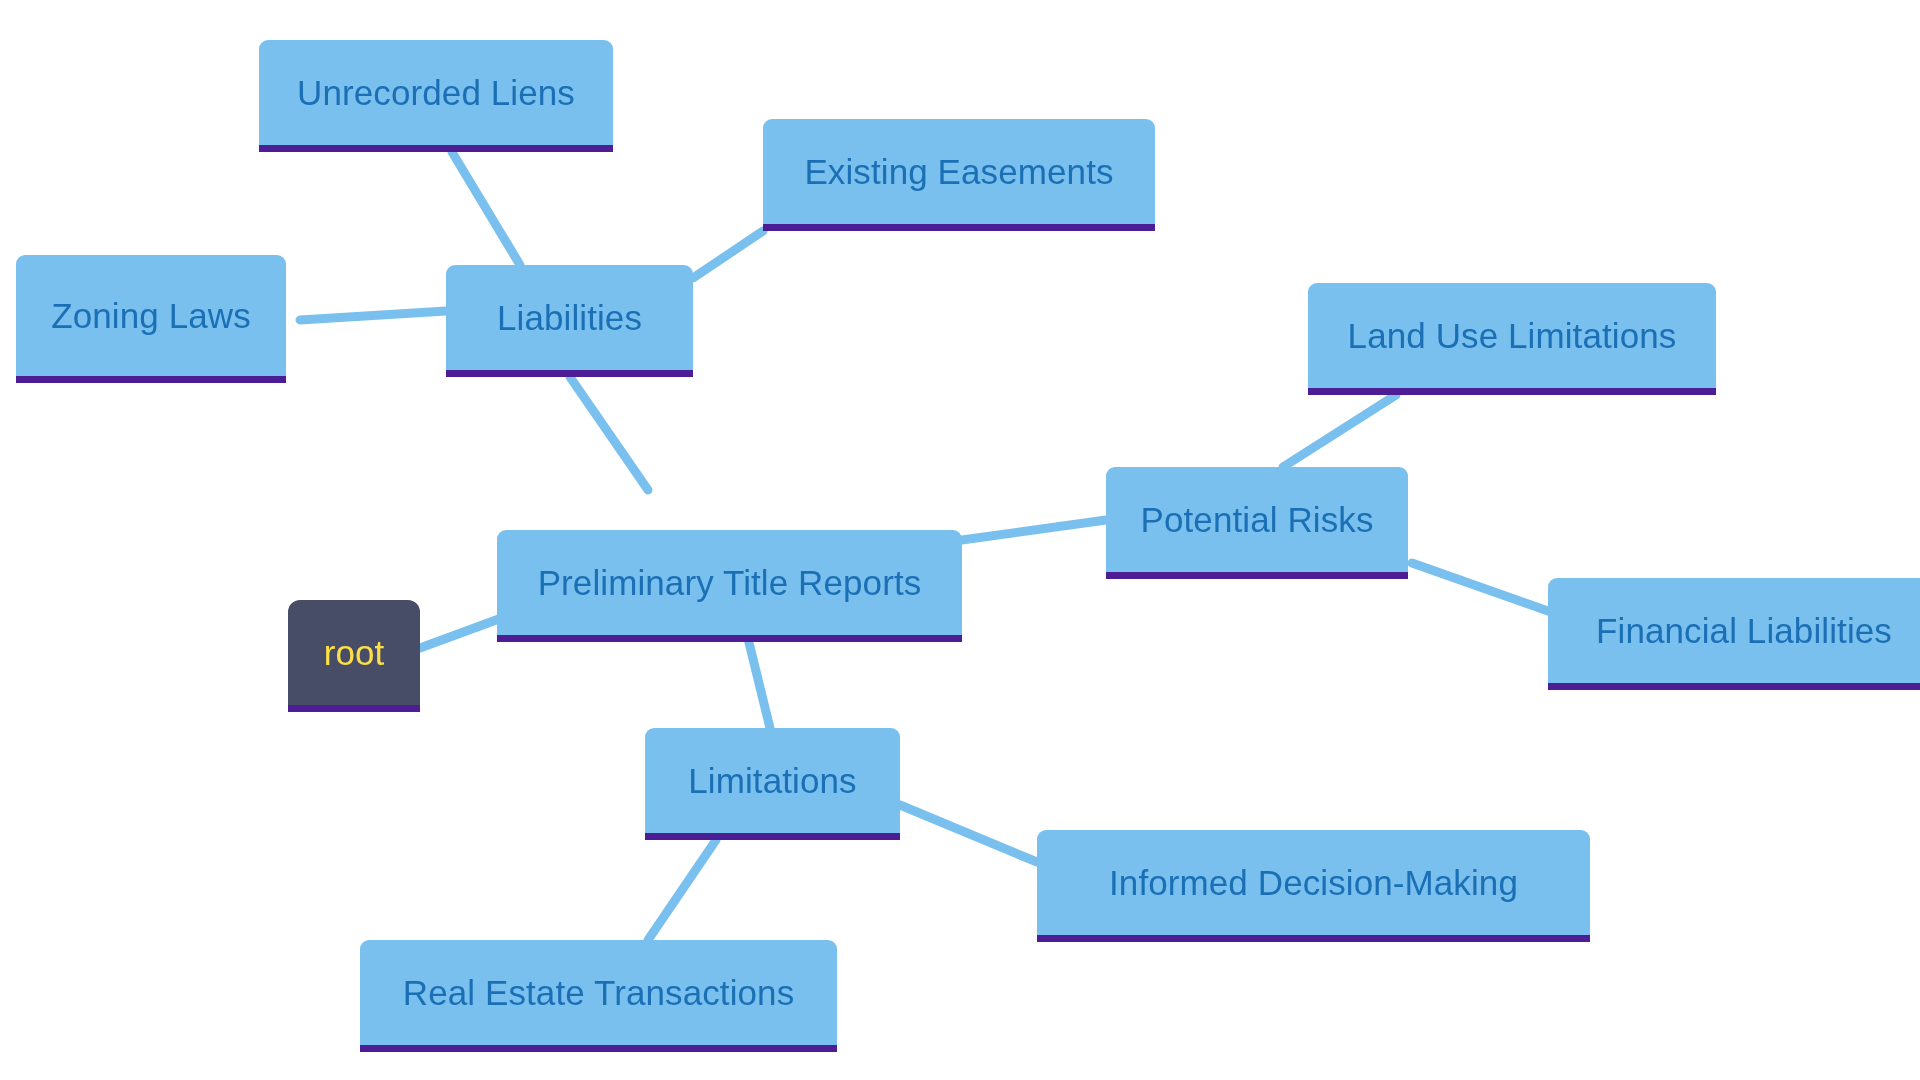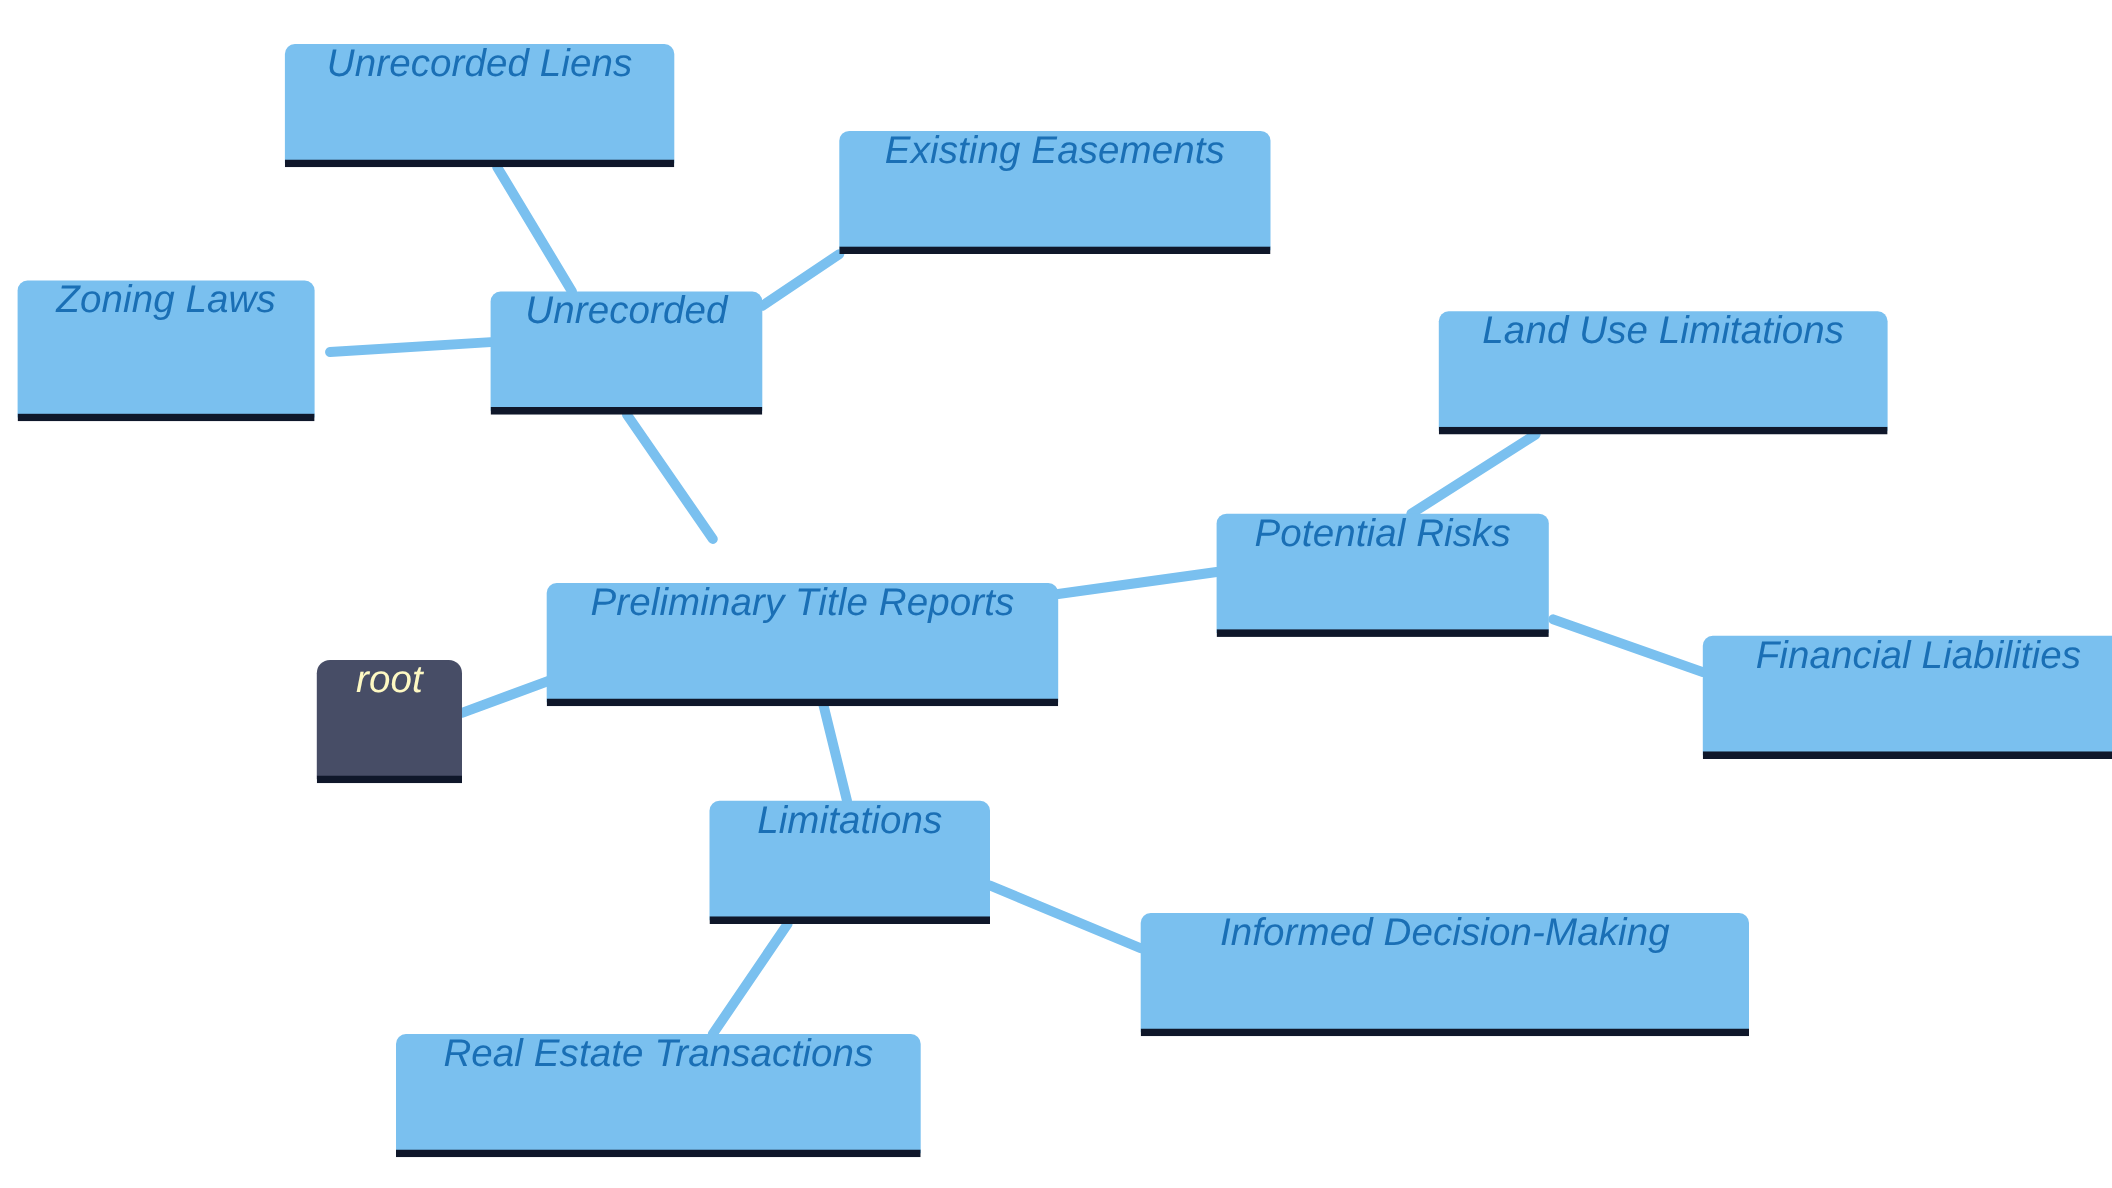--- a/index.html
+++ b/index.html
@@ -25,43 +25,42 @@
     left: 0;
     top: 0;
     width: 1920px;
     height: 1080px;
     pointer-events: none;
   }
   .node {
     position: absolute;
     box-sizing: border-box;
     display: flex;
-    align-items: flex-start;
+    align-items: center;
     justify-content: center;
     border-radius: 9px 9px 0 0;
     background: #7ac0ef;
-    border-bottom: 7px solid #0f172a;
+    border-bottom: 7px solid #4c1d95;
     padding: 0 26px;
     white-space: nowrap;
-    font-style: italic;
   }
   .node-label {
     font-family: "Liberation Sans", sans-serif;
     font-size: 35px;
     font-weight: 400;
     letter-spacing: 0.1px;
     color: #1a6fb5;
     line-height: 1;
   }
   .node.root {
     background: #474d66;
     border-radius: 12px 12px 0 0;
   }
   .node.root .node-label {
-    color: #fef9c3;
+    color: #fde047;
   }
 </style>
 </head>
 <body>
 
 <div id="canvas">
 
   <svg id="edge-layer" viewBox="0 0 1920 1080" width="1920" height="1080" xmlns="http://www.w3.org/2000/svg">
     <g id="edges">
         <line x1="420" y1="648" x2="545" y2="602" stroke="#7ac0ef" stroke-width="9" stroke-linecap="round"></line>
@@ -79,21 +78,21 @@
   </svg>
 
   <div id="nodes">
       <div class="node root" style="left: 288px; top: 600px; width: 132px; height: 112px;">
         <span class="node-label">root</span>
       </div>
       <div class="node" style="left: 497px; top: 490px; width: 465px; height: 112px; margin-top: 40px;">
         <span class="node-label">Preliminary Title Reports</span>
       </div>
       <div class="node" style="left: 446px; top: 265px; width: 247px; height: 112px;">
-        <span class="node-label">Unrecorded</span>
+        <span class="node-label">Liabilities</span>
       </div>
       <div class="node" style="left: 259px; top: 40px; width: 354px; height: 112px;">
         <span class="node-label">Unrecorded Liens</span>
       </div>
       <div class="node" style="left: 763px; top: 119px; width: 392px; height: 112px;">
         <span class="node-label">Existing Easements</span>
       </div>
       <div class="node" style="left: 16px; top: 255px; width: 270px; height: 128px;">
         <span class="node-label">Zoning Laws</span>
       </div>

